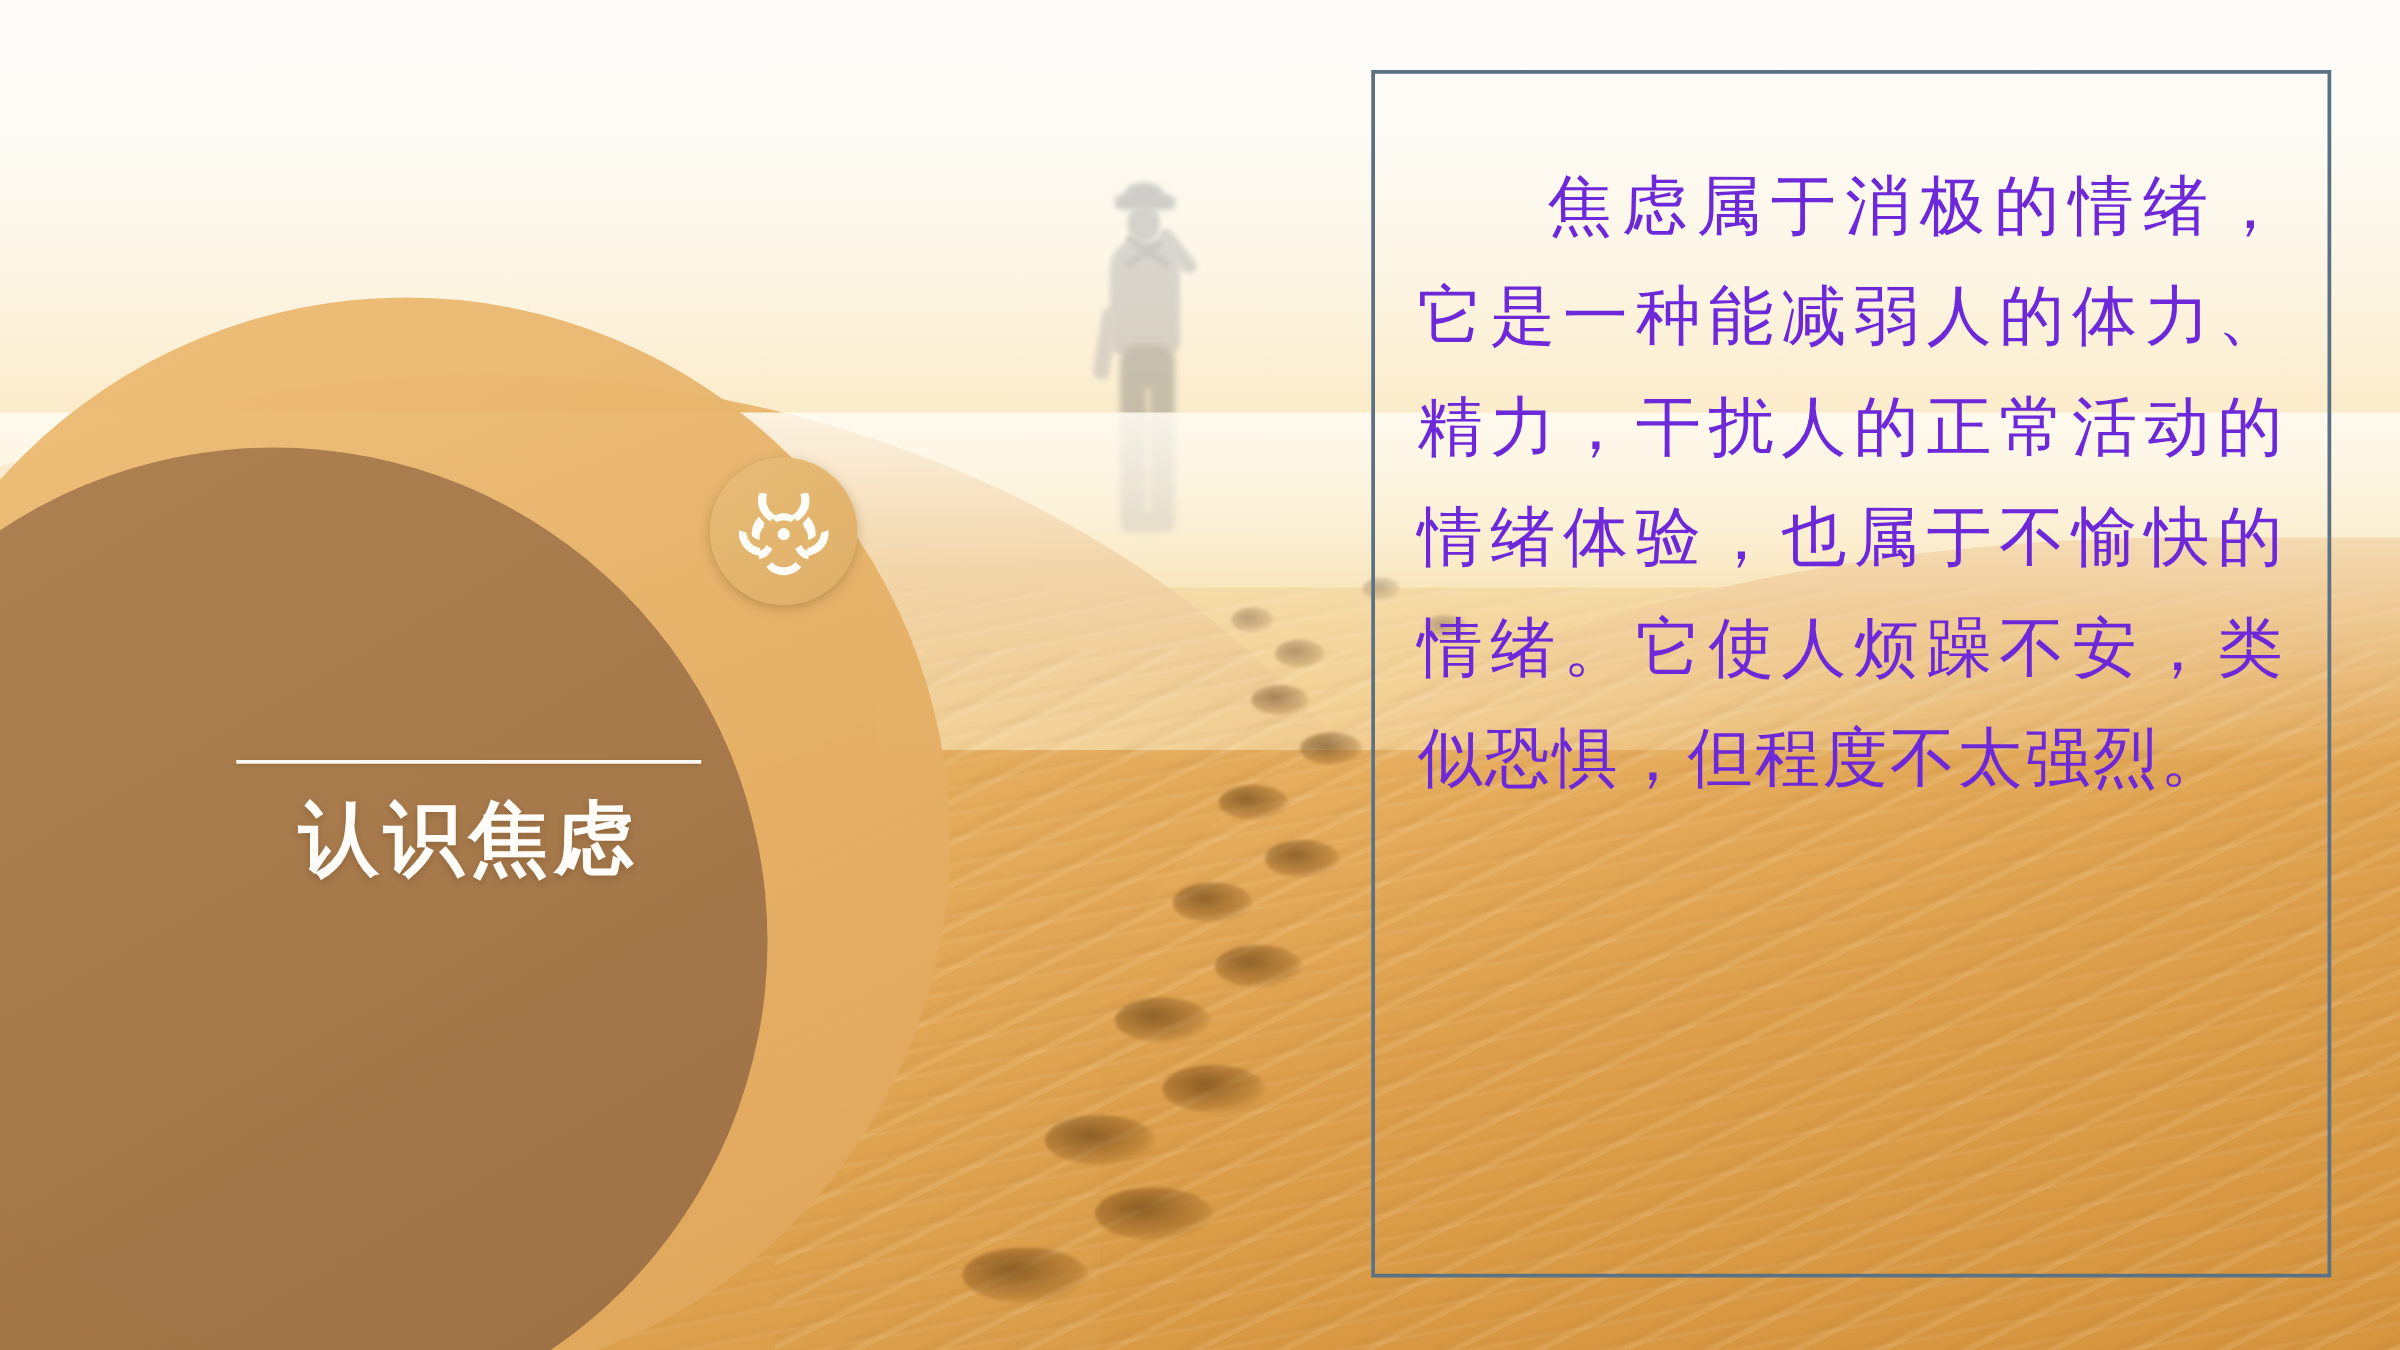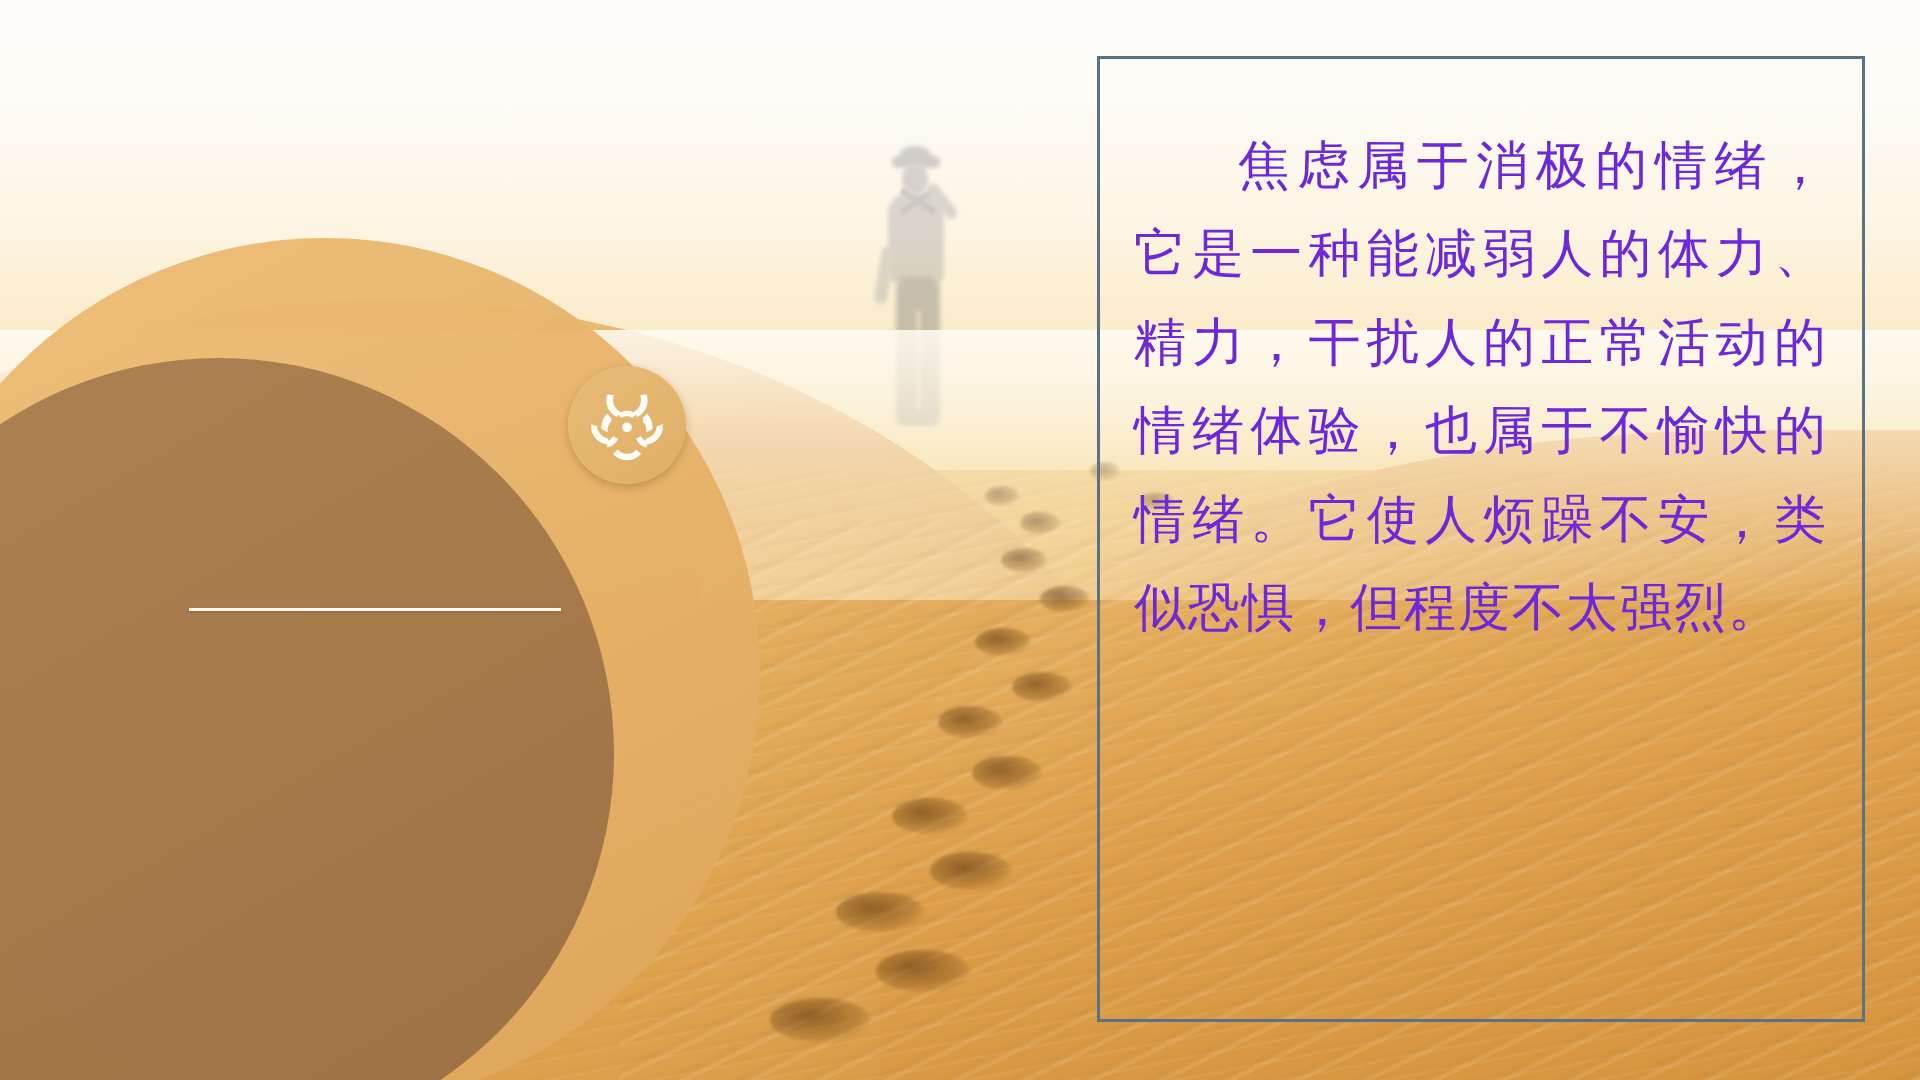--- a/index.html
+++ b/index.html
@@ -215,19 +215,20 @@
         <path d="M24.1 43.9c-1.6 3.9-5 6.7-9.1 7.5-.3-1.8-.3-3.7 0-5.5 2.2-.7 4-2.3 4.9-4.4 1.2 1 2.6 1.8 4.2 2.4z"></path>
         <path d="M39.9 43.9c1.6 3.9 5 6.7 9.1 7.5.3-1.8.3-3.7 0-5.5-2.2-.7-4-2.3-4.9-4.4-1.2 1-2.6 1.8-4.2 2.4z"></path>
 
         <circle cx="32" cy="34" r="4.2"></circle>
       </g>
     </svg>
   </div>
 
   <div class="num-block">
     <div class="divider"></div>
+    <div class="label">认识焦虑</div>
   </div>
 
   <div class="panel">
     <div class="panel-body">焦虑属于消极的情绪，它是一种能减弱人的体力、精力，干扰人的正常活动的情绪体验，也属于不愉快的情绪。它使人烦躁不安，类似恐惧，但程度不太强烈。</div>
   </div>
 
 </div>
 
 </body></html>

